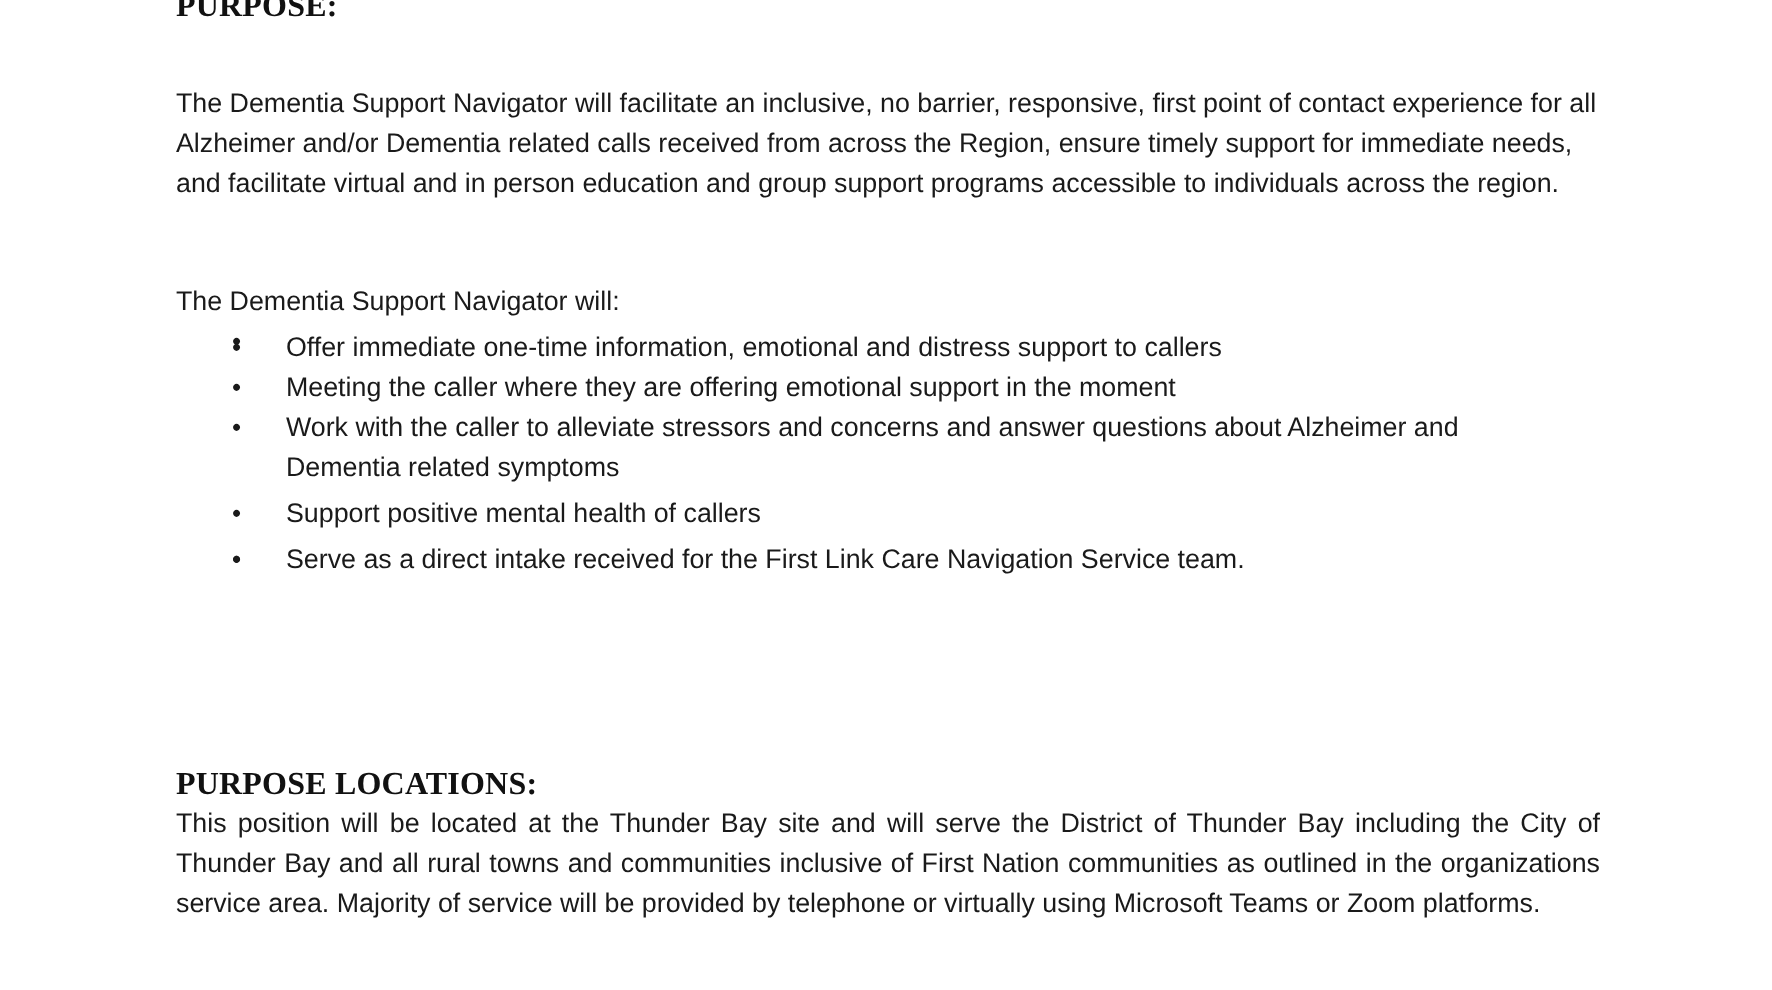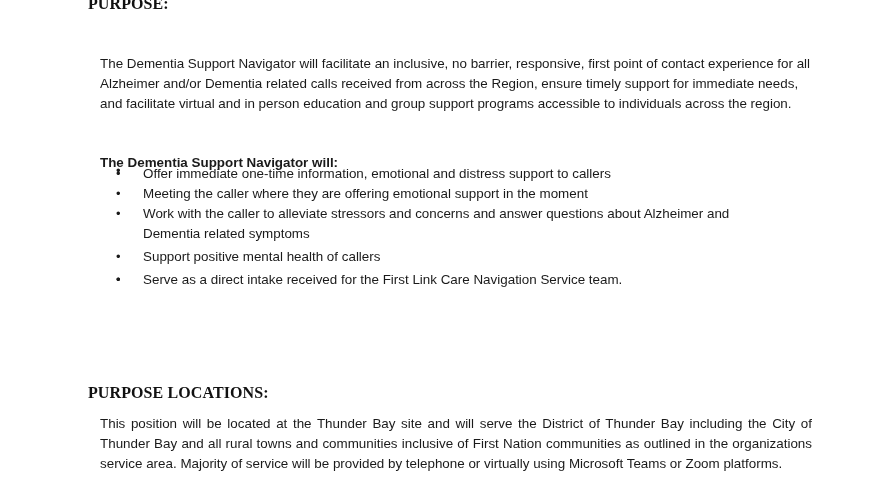--- a/index.html
+++ b/index.html
@@ -33,25 +33,25 @@
       position: absolute;
       top: -6px;
       left: 0;
       line-height: 20px;
     }
     .para {
       position: absolute;
       left: 0;
       font-size: 13.4px;
       line-height: 20px;
-      margin: 12px;
+      margin: 0;
       width: 716px;
     }
     .para.p1 { top: 42px; }
-    .para.intro { top: 141px; font-weight: bold; }
+    .para.intro { top: 141px; }
     ul.bullets {
       position: absolute;
       top: 161px;
       left: 0;
       margin: 0;
       padding: 0;
       list-style: none;
       width: 716px;
     }
     ul.bullets li {

